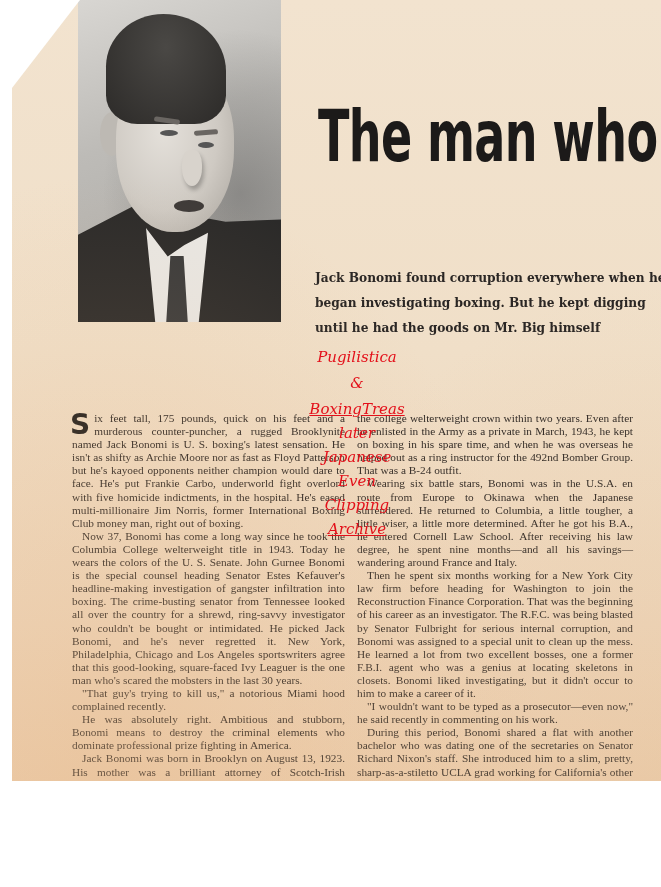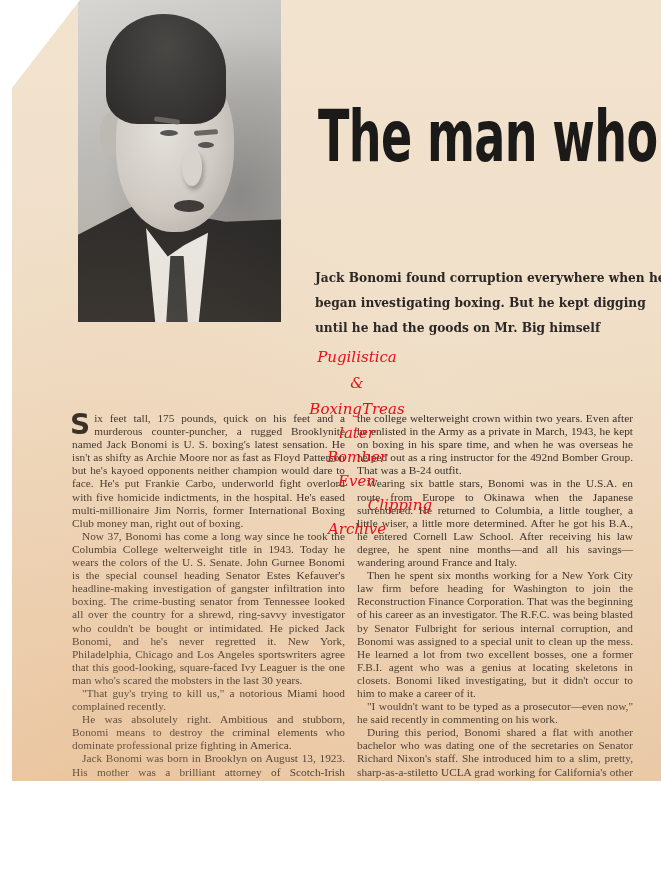--- a/index.html
+++ b/index.html
@@ -135,25 +135,25 @@
     <p>Then he spent six months working for a New York City law firm before heading for Washington to join the Reconstruction Finance Corporation. That was the beginning of his career as an investigator. The R.F.C. was being blasted by Senator Fulbright for serious internal corruption, and Bonomi was assigned to a special unit to clean up the mess. He learned a lot from two excellent bosses, one a former F.B.I. agent who was a genius at locating skeletons in closets. Bonomi liked investigating, but it didn't occur to him to make a career of it.</p>
     <p>"I wouldn't want to be typed as a prosecutor—even now," he said recently in commenting on his work.</p>
     <p>During this period, Bonomi shared a flat with another bachelor who was dating one of the secretaries on Senator Richard Nixon's staff. She introduced him to a slim, pretty, sharp-as-a-stiletto UCLA grad working for California's other senator. The four months' courtship ended when Bonomi married Pat Updegraff in August of 1953.</p>
     <p>When they returned from a Mexican honeymoon, Bonomi decided that he didn't want to be a career staff lawyer on the Hill. He liked the glamor and excitement of a post with Congress, but he wanted more action.</p>
     <p>In November, 1953, he joined the staff of District At-</p>
   </div>
 
   <div class="watermark">
     <span style="top:4px;">Pugilistica</span>
     <span style="top:30px;">&amp;</span>
-    <span style="top:56px;">BoxingTreas</span>
+    <span style="top:56px;text-decoration:underline;">BoxingTreas</span>
     <span style="top:80px;">later</span>
-    <span style="top:104px;">Bomber</span>
+    <span style="top:104px;">Japanese</span>
     <span style="top:128px;">Even</span>
-    <span style="top:152px;text-align:right;">Clipping</span>
-    <span style="top:176px;">Archive</span>
+    <span style="top:152px;">Clipping</span>
+    <span style="top:176px;text-decoration:underline;">Archive</span>
   </div>
 
   <div class="footer">
     <span>46</span>
     <span class="mark">U</span>
   </div>
 </div>
 
 </body></html>

